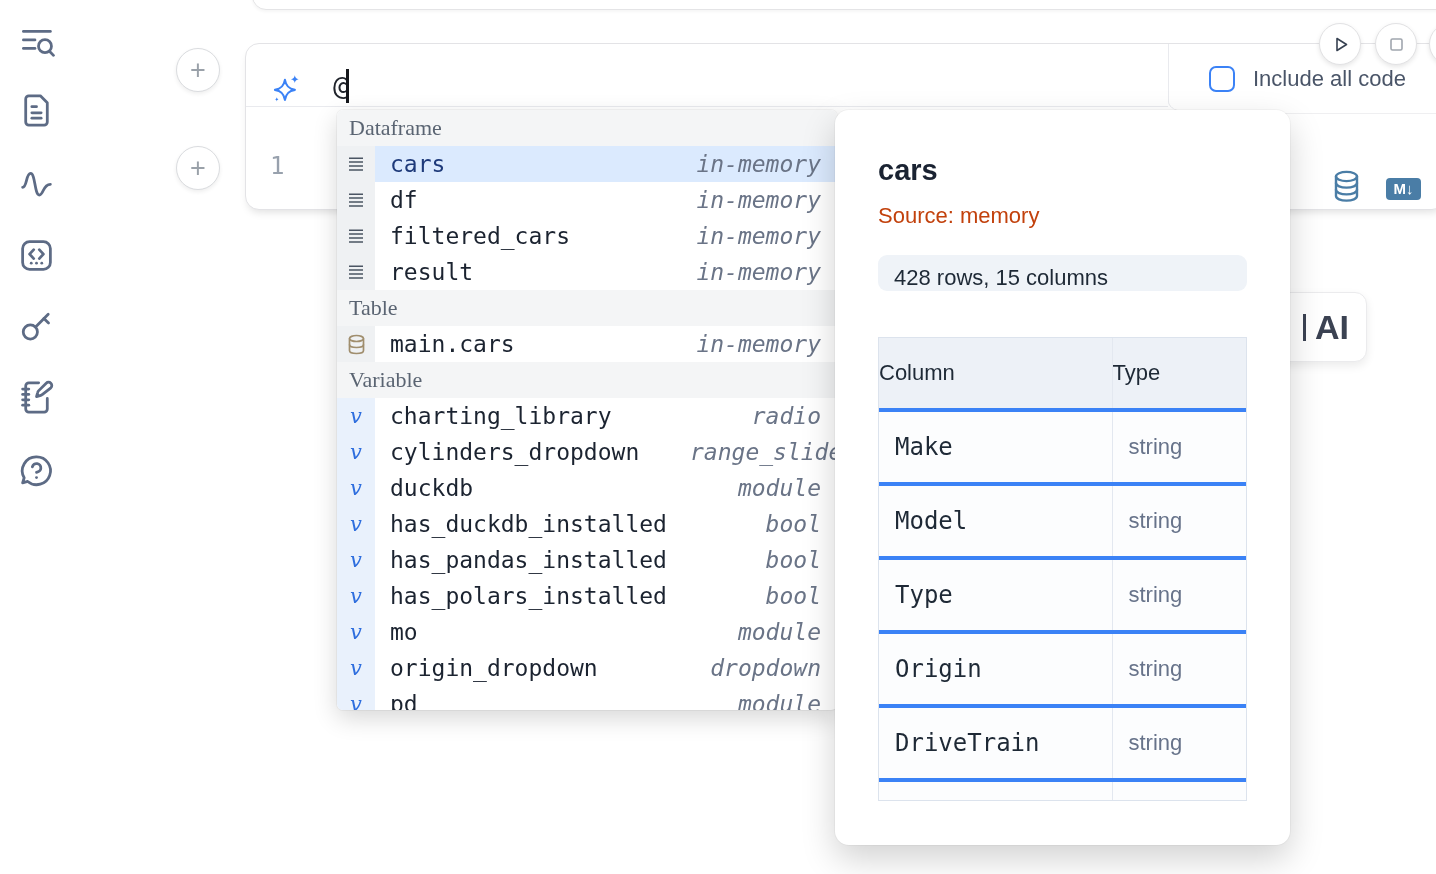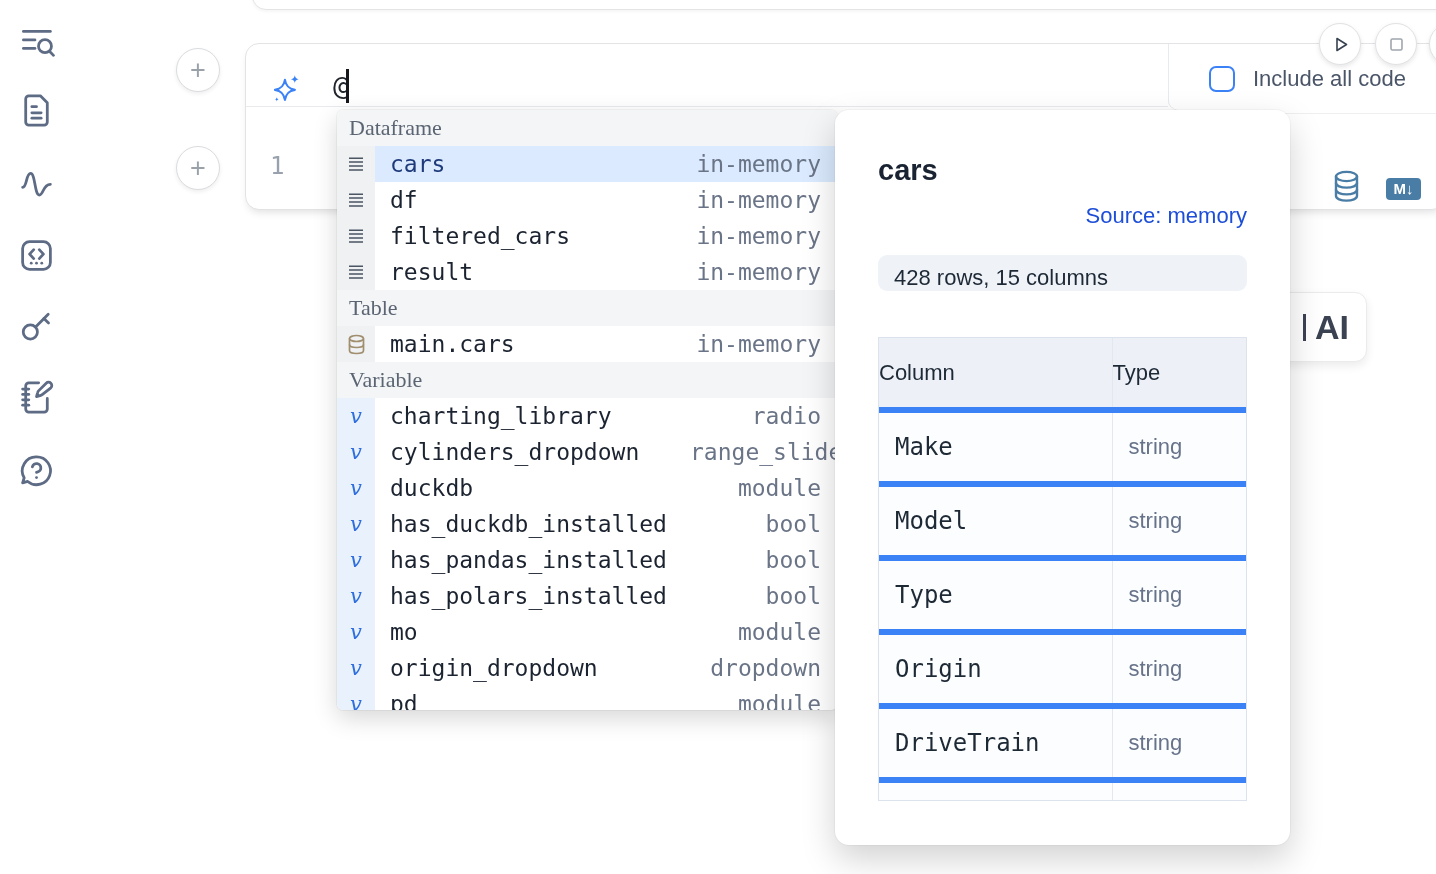--- a/index.html
+++ b/index.html
@@ -63,43 +63,43 @@
   .ac-row { height:36px; display:flex; align-items:stretch; cursor:pointer; }
   .ac-gutter { width:38px; flex:none; display:flex; align-items:center; justify-content:center;
                background:#eff1f3; }
   .ac-gutter.var { background:#e9f1fc; }
   .var-glyph { font-family:"DejaVu Serif", serif; font-style:italic; font-size:21px; color:#2e6ede; }
   .ac-main { flex:1; display:flex; align-items:center; padding-left:15px; padding-right:16px; }
   .ac-row.selected .ac-main { background:#dbeafe; }
   .ac-name { font-family:"DejaVu Sans Mono",monospace; font-size:23px; color:#1b2330; white-space:nowrap; }
   .ac-row.selected .ac-name { color:#1e3a7a; }
   .ac-type { font-family:"DejaVu Sans Mono",monospace; font-size:23px; color:#6a7487;
-             width:131px; margin-left:auto; text-align:right; white-space:nowrap; flex:none; }
+             width:131px; margin-left:auto; text-align:right; white-space:nowrap; flex:none;font-style:italic; }
 
   
   .ai-card { position:absolute; left:1150px; top:292px; width:217px; height:70px; background:#fff;
              border:1px solid #ebebed; border-radius:12px; box-shadow:0 4px 10px rgba(0,0,0,.08);
              z-index:15; display:flex; align-items:center; justify-content:flex-end;
              padding-right:17px; cursor:pointer; }
   .ai-card .clip-bar { width:3px; height:27px; background:#3b4252; margin-right:9px; }
   .ai-card .ai-label { font-size:34px; font-weight:bold; color:#3b4252; }
 
   
   .panel { position:absolute; left:835px; top:110px; width:455px; height:735px; background:#fff;
            border-radius:14px; z-index:30; padding:0 43px;
            box-shadow:0 14px 34px rgba(0,0,0,.18), 0 0 0 1px rgba(0,0,0,.03); }
   .panel-title { margin-top:44px; font-size:29px; font-weight:bold; color:#1a2332; }
-  .panel-source { margin-top:16px; font-size:22px; color:#1d4ed8;text-align:right; }
+  .panel-source { margin-top:16px; font-size:22px; color:#c2410c; }
   .panel-shape { margin-top:26px; height:36px; line-height:46px; background:#eff3f8; border-radius:9px;
                  padding-left:16px; font-size:22px; color:#1e2936; }
   .tbl-wrap { margin-top:46px; height:464px; overflow:hidden; border:1px solid #dce3ed; }
   table.schema { width:100%; border-collapse:collapse; }
   table.schema th { background:#edf1f7; font-weight:normal; text-align:left; font-size:22px;
                     color:#1e2936; height:72px; }
-  table.schema td { height:74px; padding-left:16px; background:#fcfdfe; border-top:6px solid #3b82f6; }
+  table.schema td { height:74px; padding-left:16px; background:#fcfdfe; border-top:4px solid #3b82f6; }
   table.schema th + th, table.schema td + td { border-left:1px solid #e3e8f0; }
   table.schema col.c1 { width:233px; }
   .cell-colname { font-family:"DejaVu Sans Mono",monospace; font-size:24px; color:#1e2936; }
   .cell-coltype { font-size:22px; color:#67738a; }
 </style>
 </head>
 <body>
 
 <div class="sidebar" id="sidebar-host">
     <div class="sb-icon" style="top: 23px;"><svg viewBox="0 0 24 24">

